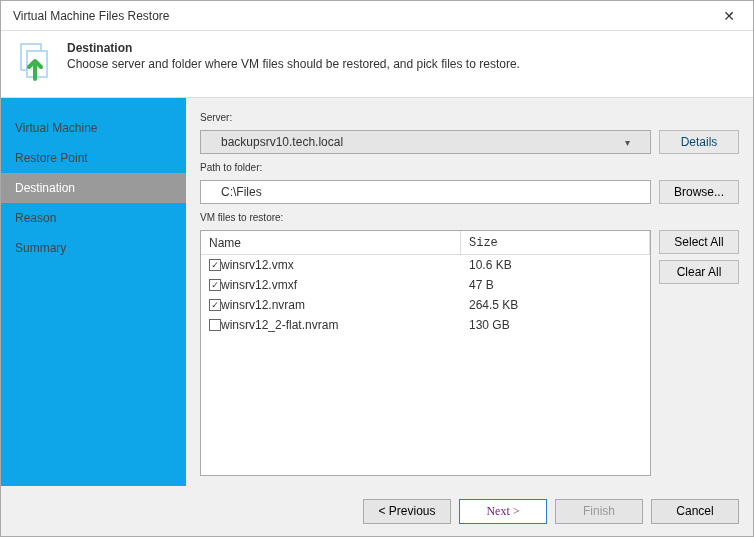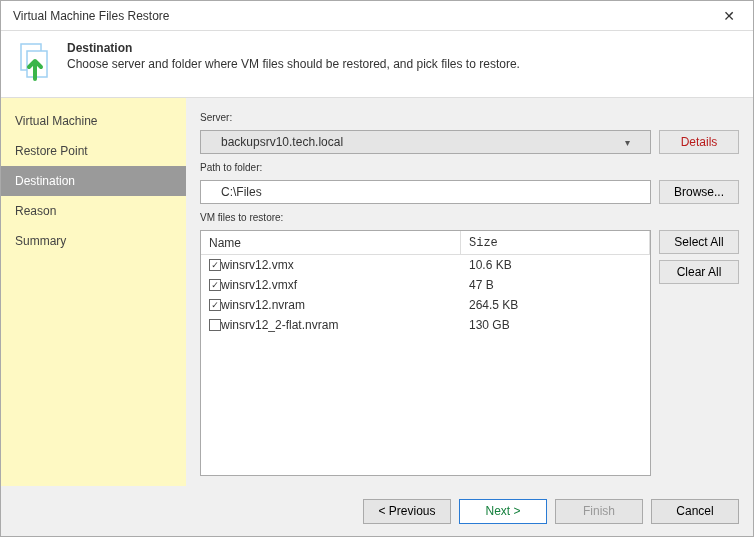--- a/index.html
+++ b/index.html
@@ -6,46 +6,46 @@
   body { font-family: "Segoe UI", Tahoma, sans-serif; font-size: 12px; color: #333; background: #fff; }
   .window { width: 754px; height: 537px; border: 1px solid #aaa; background: #fff; display: flex; flex-direction: column; }
   .titlebar { height: 30px; display: flex; align-items: center; justify-content: space-between; padding: 0 8px 0 12px; border-bottom: 1px solid #ddd; }
   .titlebar .title { font-size: 12px; }
   .close-btn { width: 32px; height: 20px; display: flex; align-items: center; justify-content: center; cursor: pointer; font-size: 14px; }
   .header { display: flex; gap: 12px; padding: 10px 14px 16px 14px; border-bottom: 1px solid #ddd; background: #fff; }
   .header-icon { width: 40px; height: 40px; flex-shrink: 0; }
   .header-text .h1 { font-weight: bold; font-size: 12px; margin-bottom: 2px; }
   .header-text .h2 { font-size: 12px; color: #333; }
   .body { flex: 1; display: flex; background: #f0f0f0; }
-  .sidebar { width: 185px; background: #fef9c3; padding-top: 8px; }
+  .sidebar { width: 185px; background: #0ea5e9; padding-top: 15px; }
   .sidebar-item { padding: 8px 14px; cursor: pointer; color: #444; }
   .sidebar-item.active { background: #9a9a9a; color: #fff; }
   .main { flex: 1; padding: 10px 14px 10px 14px; display: flex; flex-direction: column; gap: 4px; }
   .label-row { font-size: 10px; margin-top: 4px; margin-bottom: 3px; }
   .input-row { display: flex; gap: 8px; align-items: center; }
   .select-box, .text-input { flex: 1; height: 24px; border: 1px solid #aaa; background: #fff; padding: 0 20px; display: flex; align-items: center; justify-content: space-between; font-size: 12px; }
   .select-box { background: #e5e5e5; }
   .chev { font-size: 10px; color: #555; }
   .side-btn { width: 80px; height: 24px; border: 1px solid #bbb; background: #e9e9e9; font-size: 12px; cursor: pointer; }
-  .side-btn:disabled { color: #b91c1c; }
+  .side-btn:disabled { color: #0c4a6e; }
   .files-row { display: flex; gap: 8px; flex: 1; }
   .files-list { flex: 1; border: 1px solid #aaa; background: #fff; display: flex; flex-direction: column; }
   .files-header { display: flex; border-bottom: 1px solid #ddd; height: 24px; align-items: center; background: #fff; }
   .col-name { width: 260px; padding-left: 8px; border-right: 1px solid #ddd; height: 100%; display: flex; align-items: center; }
   .col-size { flex: 1; padding-left: 8px; border-right: 1px solid #ddd; height: 100%; display: flex; align-items: center; font-family: Liberation Mono, monospace; }
   .files-body { flex: 1; overflow: auto; }
   .file-row { display: flex; align-items: center; height: 20px; }
   .file-name-cell { width: 260px; padding-left: 8px; display: flex; align-items: center; }
   .file-size-cell { flex: 1; padding-left: 8px; }
   .chk { width: 12px; height: 12px; border: 1px solid #666; display: inline-flex; align-items: center; justify-content: center; font-size: 9px; background: #fff; flex-shrink: 0; }
   .chk.checked::after { content: "✓"; color: #333; line-height: 1; }
   .side-btns-col { display: flex; flex-direction: column; gap: 6px; width: 80px; }
   .footer { height: 50px; background: #f0f0f0; display: flex; align-items: center; justify-content: flex-end; gap: 8px; padding: 0 14px; }
   .footer-btn { width: 88px; height: 25px; border: 1px solid #aaa; background: #e5e5e5; font-size: 12px; cursor: pointer; }
-  .footer-btn.primary { border: 1px solid #2a7bd4; background: #fff; color: #15803d; }
+  .footer-btn.primary { border: 1px solid #2a7bd4; background: #fff; color: #701a75; font-family: Liberation Serif, serif; }
   .footer-btn:disabled { color: #999; }
 </style>
 </head>
 <body>
 
 <div class="window">
   <div class="titlebar">
     <span class="title">Virtual Machine Files Restore</span>
     <span class="close-btn">✕</span>
   </div>

